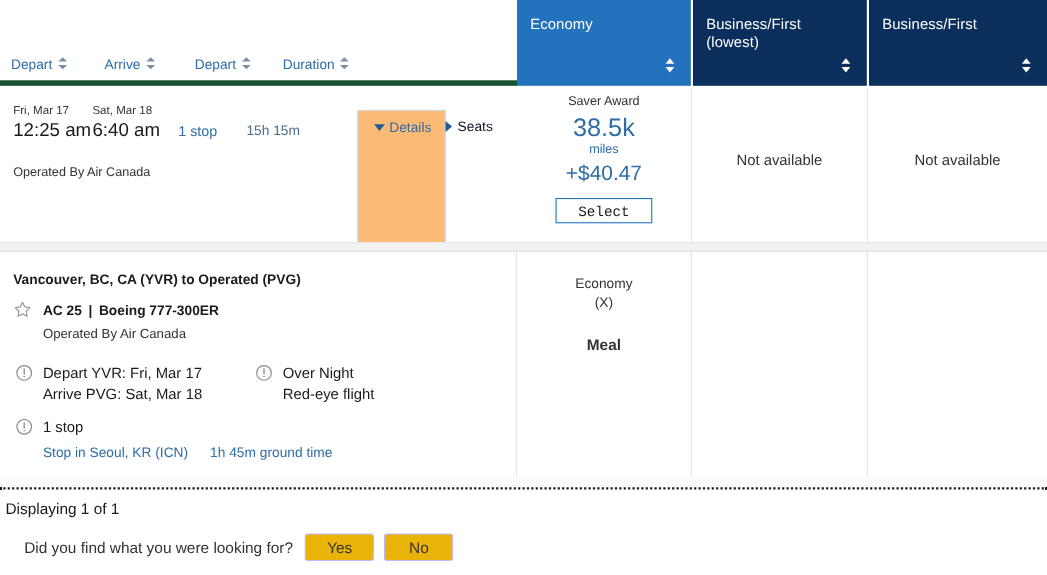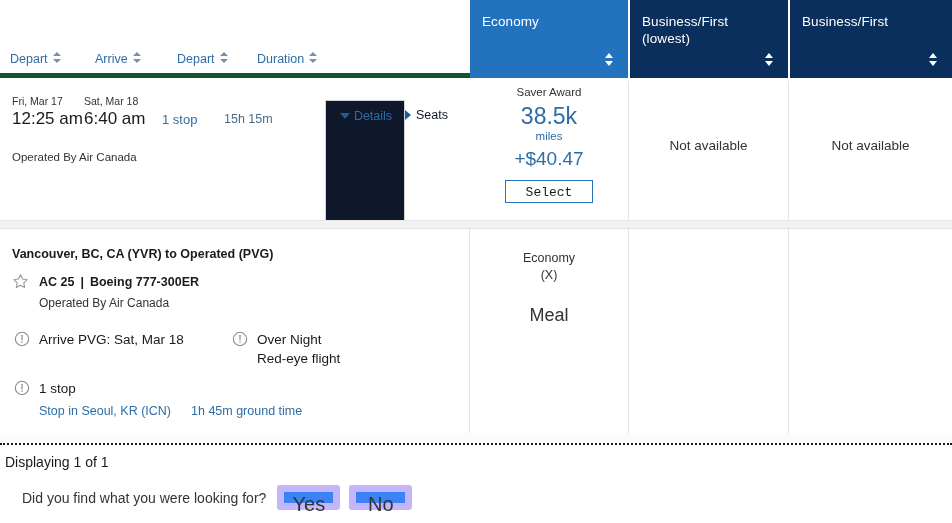--- a/index.html
+++ b/index.html
@@ -135,21 +135,21 @@
     top: 70px; left: 12px;
     font-size: 11.5px;
     color: #333333;
   }
 
   
   .details-card {
     position: absolute;
     top: 19px; left: 325px;
     width: 80px; height: 211px;
-    background: #0f172a;
+    background: #fdba74;
     border: 1px solid #d3d3d3;
     border-bottom: none;
     box-sizing: border-box;
   }
   .details-btn {
     position: absolute;
     top: 0; left: 0;
     width: 80px; height: 30px;
     display: flex;
     align-items: center;
@@ -302,21 +302,21 @@
     position: absolute;
     top: 0; height: 204px;
     text-align: center;
     box-sizing: border-box;
   }
   .dp-econ { left: 470px; width: 158px; }
   .dp-c2   { left: 628px; width: 160px; border-left: 1px solid #e3e3e3; }
   .dp-c3   { left: 788px; width: 164px; border-left: 1px solid #e3e3e3; }
   .dp-cabinname { margin-top: 22px; font-size: 12.5px; color: #333333; }
   .dp-bookcode  { margin-top: 3px; font-size: 12.5px; color: #333333; }
-  .dp-meal      { margin-top: 23px; font-size: 18px; color: #333333; }
+  .dp-meal      { margin-top: 23px; font-size: 14px; color: #333333; font-weight: bold; }
 
   
   .bottom-edge {
     position: absolute;
     top: 433px; left: 0;
     width: 952px; height: 10px;
     background: #fbfbfb;
   }
   .dotted-rule {
     position: absolute;
@@ -336,25 +336,25 @@
   }
   .feedback-row {
     position: absolute; top: 39px; left: 22px;
     display: flex; align-items: center;
   }
   .feedback-q {
     font-size: 14px; color: #333333; margin-right: 11px;
   }
   .yn-btn {
     width: 63px; height: 25px;
-    border: 7px solid #c4b5fd;
+    border: 1px solid #c4b5fd;
     border-radius: 3px;
-    background: #3b82f6;
+    background: #eab308;
     color: #333333;
-    font-size: 20px;
+    font-size: 14px;
     font-family: "Liberation Sans", sans-serif;
     margin-right: 9px;
     cursor: pointer;
   }
 </style>
 </head>
 <body>
 
 <div class="page">
 
@@ -483,20 +483,21 @@
 
       <div class="dp-opby">Operated By Air Canada</div>
 
       <div class="dp-fact f1">
         <svg class="excl-icon" viewBox="0 0 24 24">
           <circle cx="12" cy="12" r="10" fill="none" stroke="#8a8a8a" stroke-width="1.6"></circle>
           <line x1="12" y1="6.5" x2="12" y2="13.5" stroke="#8a8a8a" stroke-width="1.8" stroke-linecap="round"></line>
           <circle cx="12" cy="17" r="1.1" fill="#8a8a8a"></circle>
         </svg>
         <div>
+          <div class="fact-text">Depart YVR: Fri, Mar 17</div>
           <div class="fact-text">Arrive PVG: Sat, Mar 18</div>
         </div>
       </div>
 
       <div class="dp-fact f2">
         <svg class="excl-icon" viewBox="0 0 24 24">
           <circle cx="12" cy="12" r="10" fill="none" stroke="#8a8a8a" stroke-width="1.6"></circle>
           <line x1="12" y1="6.5" x2="12" y2="13.5" stroke="#8a8a8a" stroke-width="1.8" stroke-linecap="round"></line>
           <circle cx="12" cy="17" r="1.1" fill="#8a8a8a"></circle>
         </svg>

